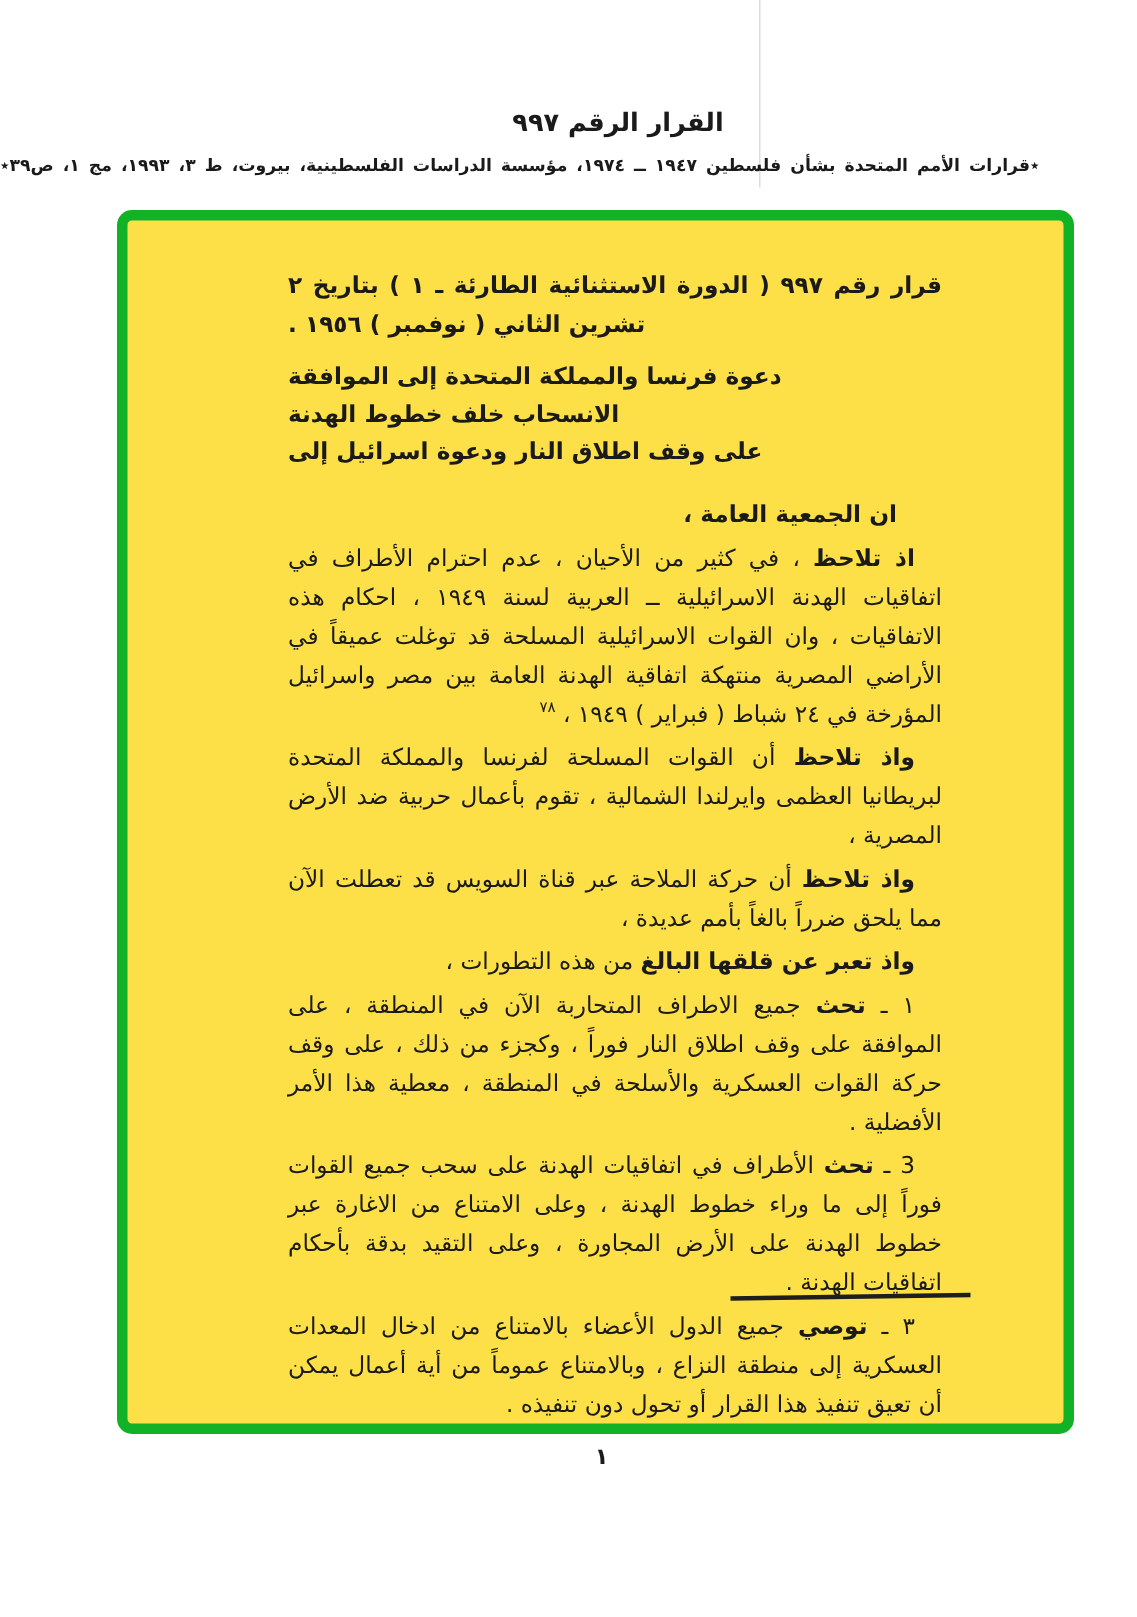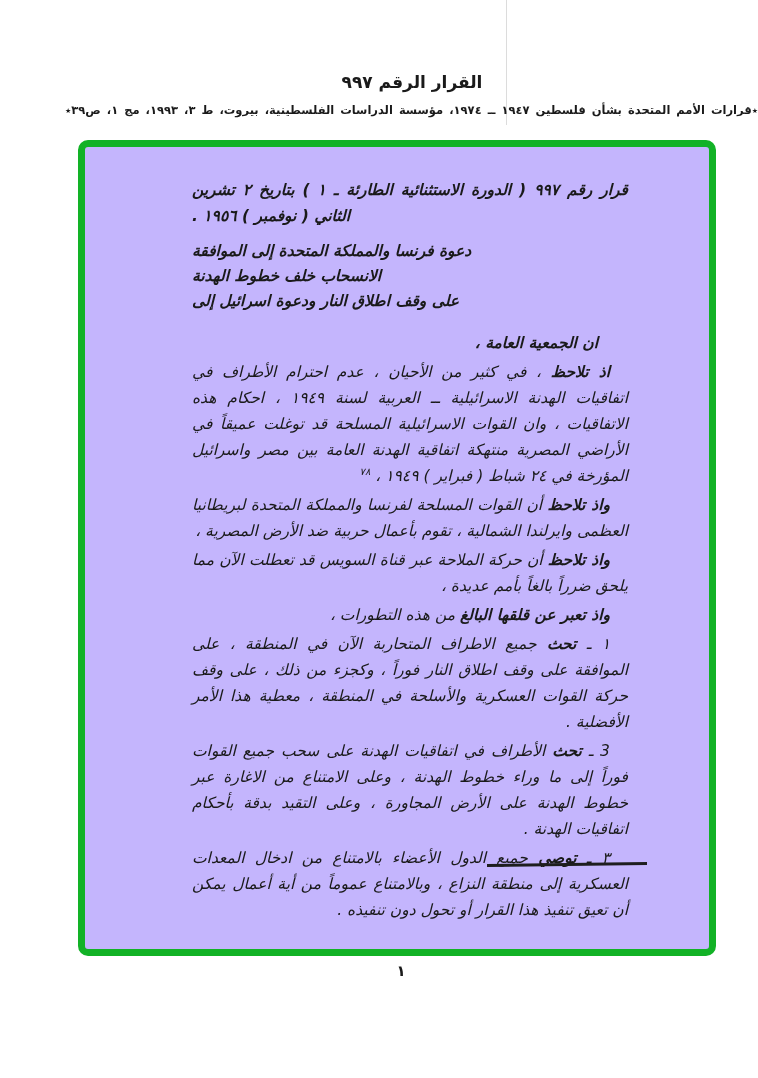--- a/index.html
+++ b/index.html
@@ -28,36 +28,35 @@
   }
   .doc-title {
     font-size: 17px;
     font-weight: bold;
     letter-spacing: 0.5px;
   }
   .doc-source {
     position: absolute;
     left: 0; top: 103px;
     width: 758px;
-    text-align: right;
+    text-align: left;
     direction: rtl;
     font-size: 11.5px;
     font-weight: bold;
     word-spacing: 2px;
     white-space: nowrap;
   }
   .frame {
     position: absolute;
     box-sizing: border-box;
     left: 78px; top: 140px;
     width: 638px; height: 816px;
     border: 7px solid #12b226;
     border-radius: 10px;
-    background: #c4b5fd;
-    font-style: italic;
+    background: #fde047;
   }
   .doc-flow {
     position: absolute;
     top: 30px; right: 81px;
     width: 436px;
     direction: rtl;
     text-align: justify;
     font-size: 15.5px;
     line-height: 26px;
   }

